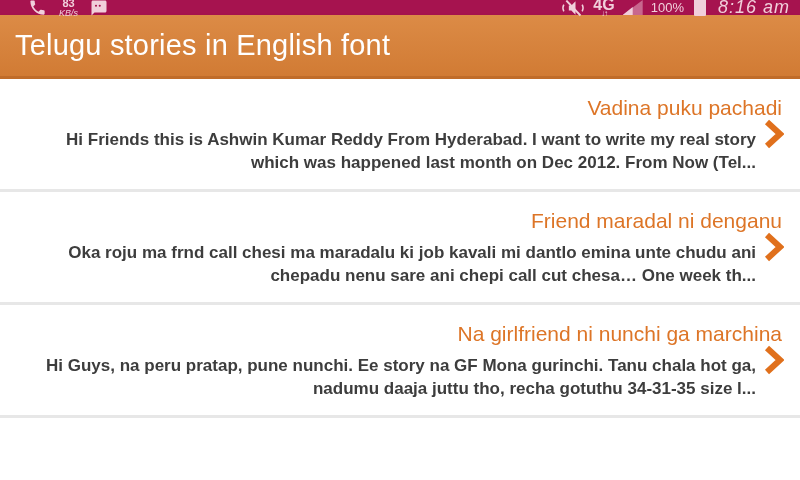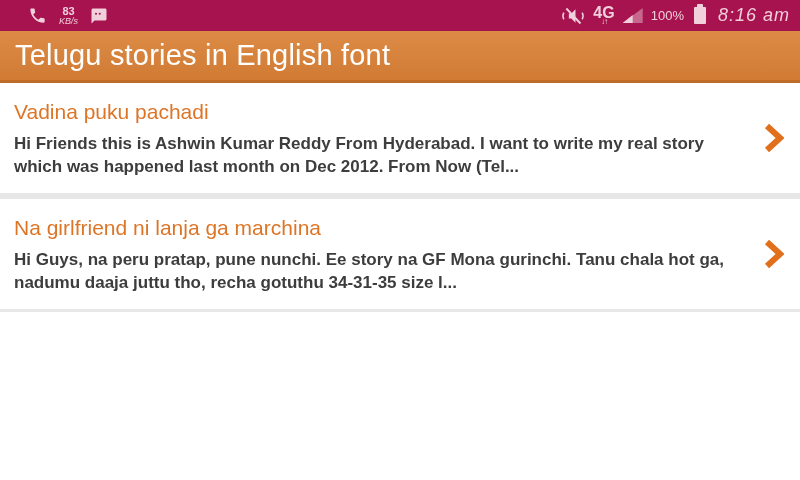--- a/index.html
+++ b/index.html
@@ -11,21 +11,21 @@
     --story-title:#dd7527;
     --excerpt-text:#3d3d3d;
     --chevron:#e0701c;
     --divider:#e7e7e7;
   }
   *{margin:0;padding:0;box-sizing:border-box;}
   html,body{width:800px;height:480px;overflow:hidden;background:#fff;
     font-family:"Liberation Sans",sans-serif;}
 
   
-  .status-bar{height:31px;background:var(--status-bar-bg);color:var(--status-bar-fg);
+  .status-bar{height:15px;background:var(--status-bar-bg);color:var(--status-bar-fg);
     display:flex;align-items:center;justify-content:space-between;padding:0 10px;}
   .sb-left{display:flex;align-items:center;gap:12px;padding-left:18px;}
   .sb-right{display:flex;align-items:center;gap:8px;}
   .sb-icon{display:block;}
   .speed{display:flex;flex-direction:column;align-items:center;line-height:10px;
     font-size:11px;font-weight:bold;}
   .speed .unit{font-size:9px;font-weight:normal;font-style:italic;}
   .net4g{display:flex;flex-direction:column;align-items:center;line-height:11px;}
   .net4g .ng{font-size:16px;font-weight:bold;letter-spacing:0;}
   .net4g .arrows{font-size:8px;line-height:7px;letter-spacing:-1px;}
@@ -35,29 +35,29 @@
   .signal .tri-fg{position:absolute;left:0;bottom:0;width:10px;height:8px;
     background:var(--status-bar-fg);clip-path:polygon(100% 0,100% 100%,0 100%);}
   .batt-pct{font-size:13px;}
   .battery{position:relative;width:12px;height:17px;background:var(--status-bar-fg);
     border-radius:1px;margin-left:2px;}
   .battery::before{content:"";position:absolute;top:-3px;left:3px;width:6px;height:3px;
     background:var(--status-bar-fg);border-radius:1px 1px 0 0;}
   .clock{font-size:18px;font-style:italic;letter-spacing:1px;margin-left:4px;}
 
   
-  .app-header{height:52px;display:flex;align-items:center;padding:0 15px;
+  .app-header{height:64px;display:flex;align-items:center;padding:0 15px;
     background:linear-gradient(180deg,var(--header-bg-top),var(--header-bg-bottom));
     border-bottom:3px solid var(--header-border);
     box-shadow:0 2px 4px rgba(0,0,0,.12);}
   .app-title{color:#fff;font-size:29px;font-weight:400;letter-spacing:.2px;}
 
   
   .story-list{background:#fff;}
-  .story-item{position:relative;padding:17px 46px 15px 14px;cursor:pointer;background:#fff;}
+  .story-item{position:relative;padding:17px 18px 15px 14px;cursor:pointer;background:#fff;text-align:right;}
   .story-title{color:var(--story-title);font-size:21px;margin-bottom:8px;}
   .story-excerpt{color:var(--excerpt-text);font-size:17px;line-height:23px;max-width:742px;font-weight:bold;}
   .chevron{position:absolute;right:16px;top:50%;transform:translateY(-50%);}
   .divider{height:3px;background:var(--divider);}
 </style>
 </head>
 <body>
 
 <div class="status-bar">
   <div class="sb-left">
@@ -103,24 +103,31 @@
 
   <div class="story-item">
     <div class="story-title">Vadina puku pachadi</div>
     <div class="story-excerpt">Hi Friends this is Ashwin Kumar Reddy From Hyderabad. I want to write my real story which was happened last month on Dec 2012. From Now (Tel...</div>
     <svg class="chevron" width="20" height="30" viewBox="0 0 20 30">
       <path d="M3 3 L16 15 L3 27" fill="none" stroke="#e0701c" stroke-width="6" stroke-linejoin="miter"></path>
     </svg>
   </div>
   <div class="divider"></div>
 
+  <div class="story-item">
+    <div class="story-title">Friend maradal ni denganu</div>
+    <div class="story-excerpt">Oka roju ma frnd call chesi ma maradalu ki job kavali mi dantlo emina unte chudu ani chepadu nenu sare ani chepi call cut chesa… One week th...</div>
+    <svg class="chevron" width="20" height="30" viewBox="0 0 20 30">
+      <path d="M3 3 L16 15 L3 27" fill="none" stroke="#e0701c" stroke-width="6" stroke-linejoin="miter"></path>
+    </svg>
+  </div>
   <div class="divider"></div>
 
   <div class="story-item">
-    <div class="story-title">Na girlfriend ni lanja ga marchina</div>
+    <div class="story-title">Na girlfriend ni nunchi ga marchina</div>
     <div class="story-excerpt">Hi Guys, na peru pratap, pune nunchi. Ee story na GF Mona gurinchi. Tanu chala hot ga, nadumu daaja juttu tho, recha gotuthu 34-31-35 size l...</div>
     <svg class="chevron" width="20" height="30" viewBox="0 0 20 30">
       <path d="M3 3 L16 15 L3 27" fill="none" stroke="#e0701c" stroke-width="6" stroke-linejoin="miter"></path>
     </svg>
   </div>
   <div class="divider"></div>
 
 </div>
 
 </body></html>

